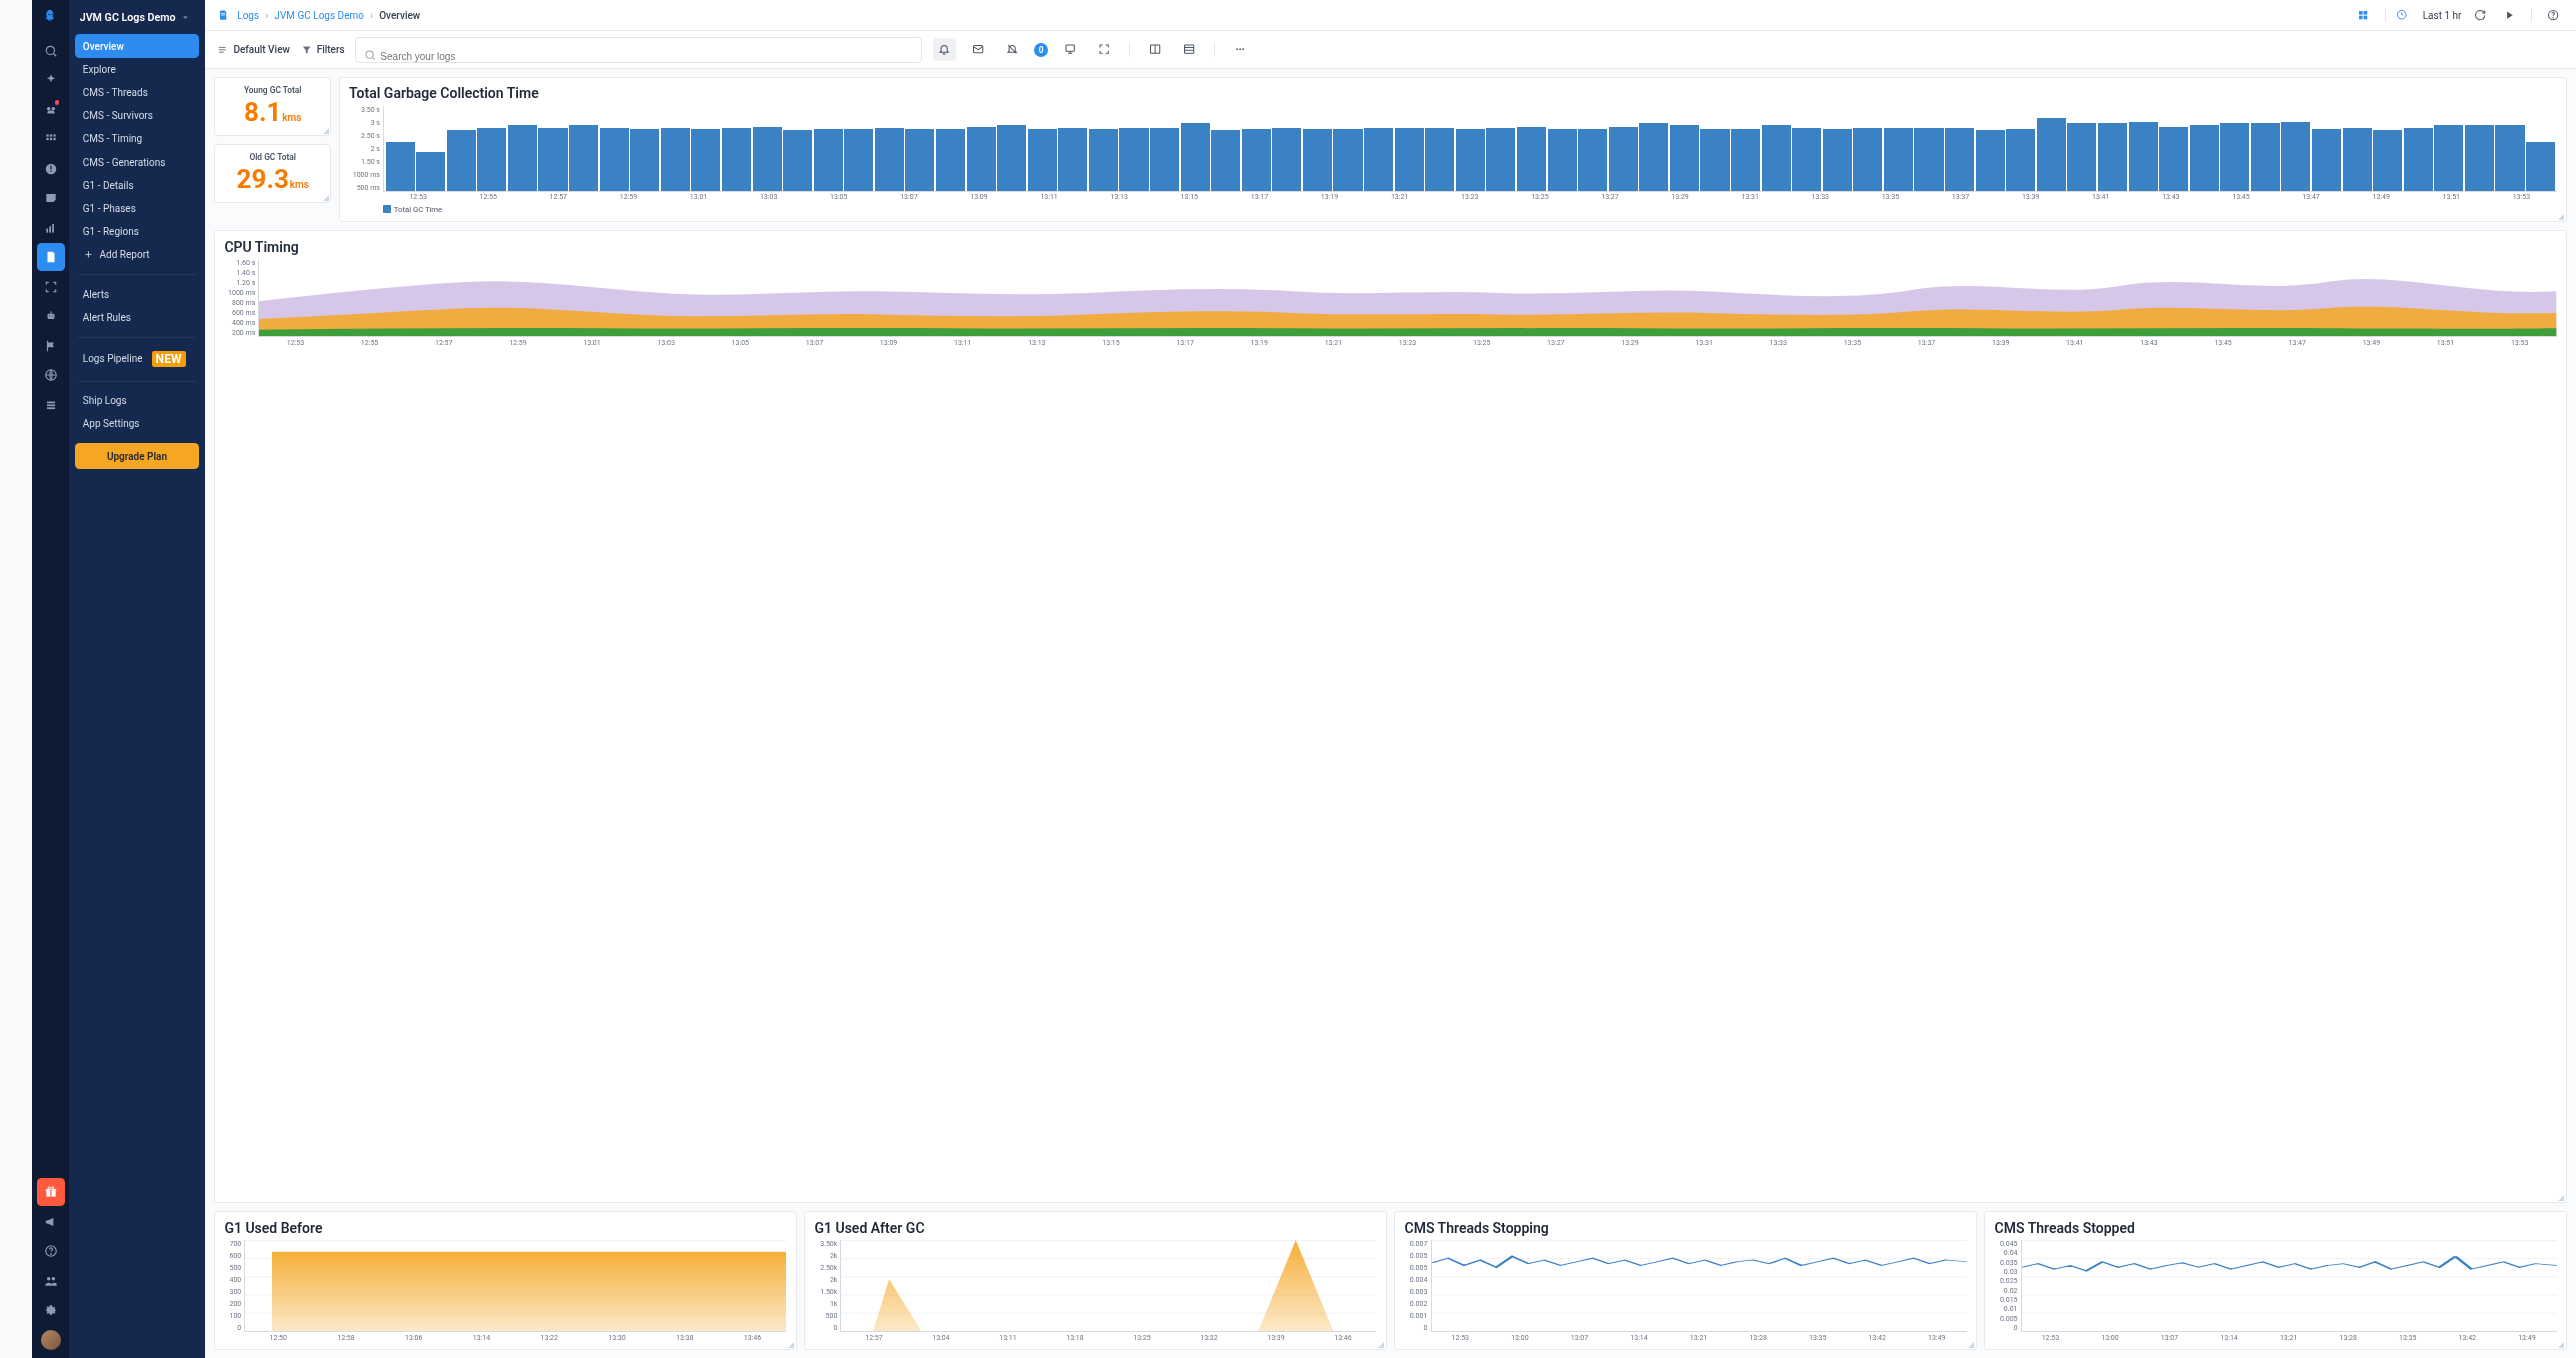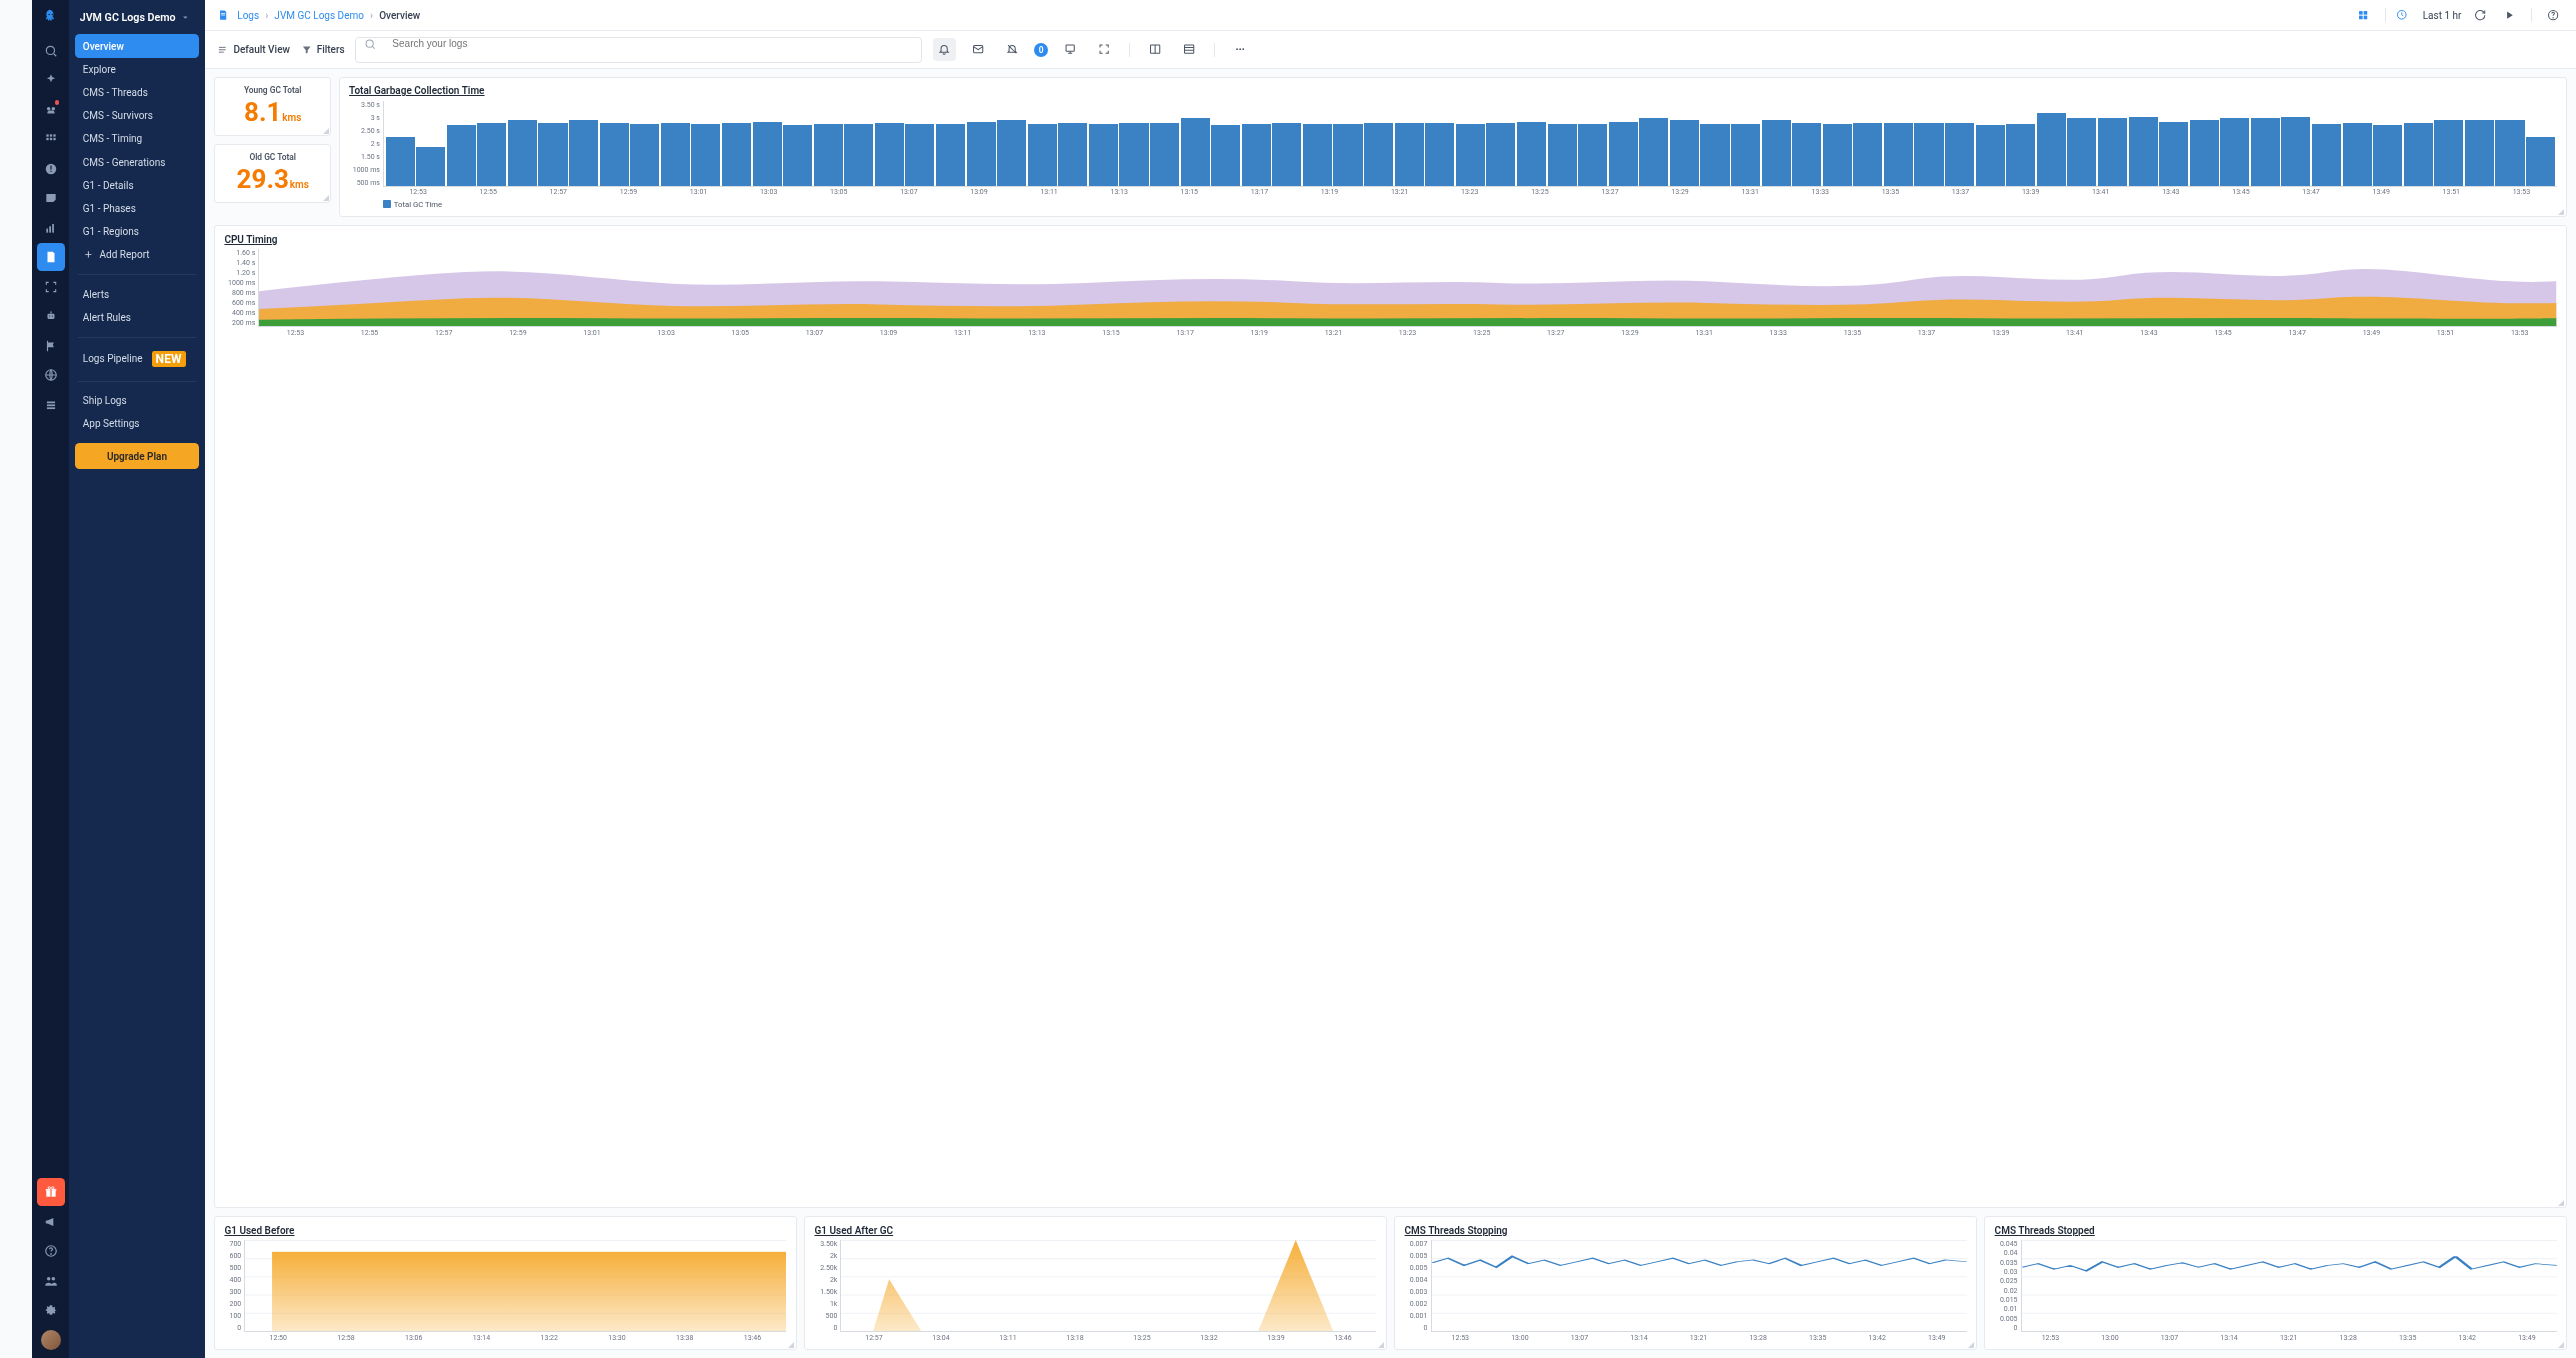--- a/index.html
+++ b/index.html
@@ -36,41 +36,41 @@
 .bc .cur { color: #374151; font-weight: 500; }
 .topbar .spacer { flex: 1; }
 .top-icon { width: 21.5px; height: 21.5px; display: flex; align-items: center; justify-content: center; border-radius: 3.1px; color: #4b5563; cursor: pointer; }
 .top-icon svg { width: 12.3px; height: 12.3px; }
 .time-label { font-size: 10px; color: #374151; display: flex; align-items: center; gap: 15px; cursor: pointer; }
 .vdiv { width: 0.8px; height: 14px; background: #e5e7eb; margin: 0 3.1px; }
 
 .toolbar { height: 38px; display: flex; align-items: center; padding: 0 12.3px; gap: 10.7px; background: #fff; border-bottom: 0.8px solid #e6eaef; }
 .tool-item { display: flex; align-items: center; gap: 4.6px; color: #374151; font-weight: 500; cursor: pointer; }
 .tool-item svg { width: 11.5px; height: 11.5px; color: #6b7280; }
-.search-box { flex: 1; max-width: 567px; height: 26px; border: 0.8px solid #e1e5ea; border-radius: 3.8px; display: flex; align-items: flex-start; padding: 0 7.7px; gap: 16px; color: #9ca3af; }
+.search-box { flex: 1; max-width: 567px; height: 26px; border: 0.8px solid #e1e5ea; border-radius: 3.8px; display: flex; align-items: flex-end; padding: 0 7.7px; gap: 4px; color: #9ca3af; }
 .search-box input { border: none; outline: none; flex: 1; font-size: 10px; background: transparent; }
 .tb-icon { width: 23px; height: 23px; display: flex; align-items: center; justify-content: center; border-radius: 3.8px; color: #4b5563; cursor: pointer; }
 .tb-icon svg { width: 12.3px; height: 12.3px; }
 .tb-icon.bell-ctn { background: #eef0f3; }
 .count-pill { background: #2e8cf0; color: #fff; font-size: 8.4px; font-weight: 600; min-width: 14px; height: 14px; border-radius: 7px; display: flex; align-items: center; justify-content: center; padding: 0 3.1px; }
 
 
 .content { flex: 1; overflow: auto; padding: 7.7px 9.2px; display: flex; flex-direction: column; gap: 7.7px; }
 .row { display: flex; gap: 7.7px; }
 
 .stat-col { display: flex; flex-direction: column; gap: 7.7px; width: 117px; flex-shrink: 0; }
 .stat-card { background: #fff; border: 0.8px solid #e6eaef; border-radius: 3.1px; padding: 7.7px; text-align: center; position: relative; }
 .stat-title { font-size: 8.4px; color: #4b5563; font-weight: 600; }
 .stat-val { font-size: 26px; font-weight: 700; margin-top: 2px; }
 .stat-val .unit { font-size: 10px; font-weight: 600; margin-left: 0.8px; }
 .orange { color: #f57c00; }
 .corner { position: absolute; bottom: 1.5px; right: 1.5px; width: 0; height: 0; border-style: solid; border-width: 0 0 6.1px 6.1px; border-color: transparent transparent #cfd6de transparent; }
 
 .chart-card { background: #fff; border: 0.8px solid #e6eaef; border-radius: 3.1px; padding: 7.7px 9.2px; position: relative; flex: 1; min-width: 0; }
-.chart-title { font-size: 10px; font-weight: 600; color: #1f2937; margin-bottom: 4.6px; text-decoration: underline; }
+.chart-title { font-size: 14px; font-weight: 600; color: #1f2937; margin-bottom: 4.6px; }
 .chart-body { display: flex; }
 .yaxis { display: flex; flex-direction: column; justify-content: space-between; font-size: 7px; color: #6b7280; text-align: right; padding-right: 3.1px; }
 .plot { flex: 1; position: relative; border-left: 0.8px solid #d6dbe2; border-bottom: 0.8px solid #d6dbe2; }
 .xaxis { display: flex; font-size: 7px; color: #6b7280; margin-top: 1.5px; }
 .xaxis.under-plot { margin-left: var(--yaxis-w, 29px); }
 .xaxis span { flex: 1; text-align: center; white-space: nowrap; }
 .legend { display: flex; gap: 10.7px; font-size: 7.7px; color: #4b5563; margin-top: 3.1px; }
 .legend .li { display: flex; align-items: center; gap: 3.1px; }
 .swatch { width: 7.7px; height: 7.7px; border-radius: 0.8px; }
 

